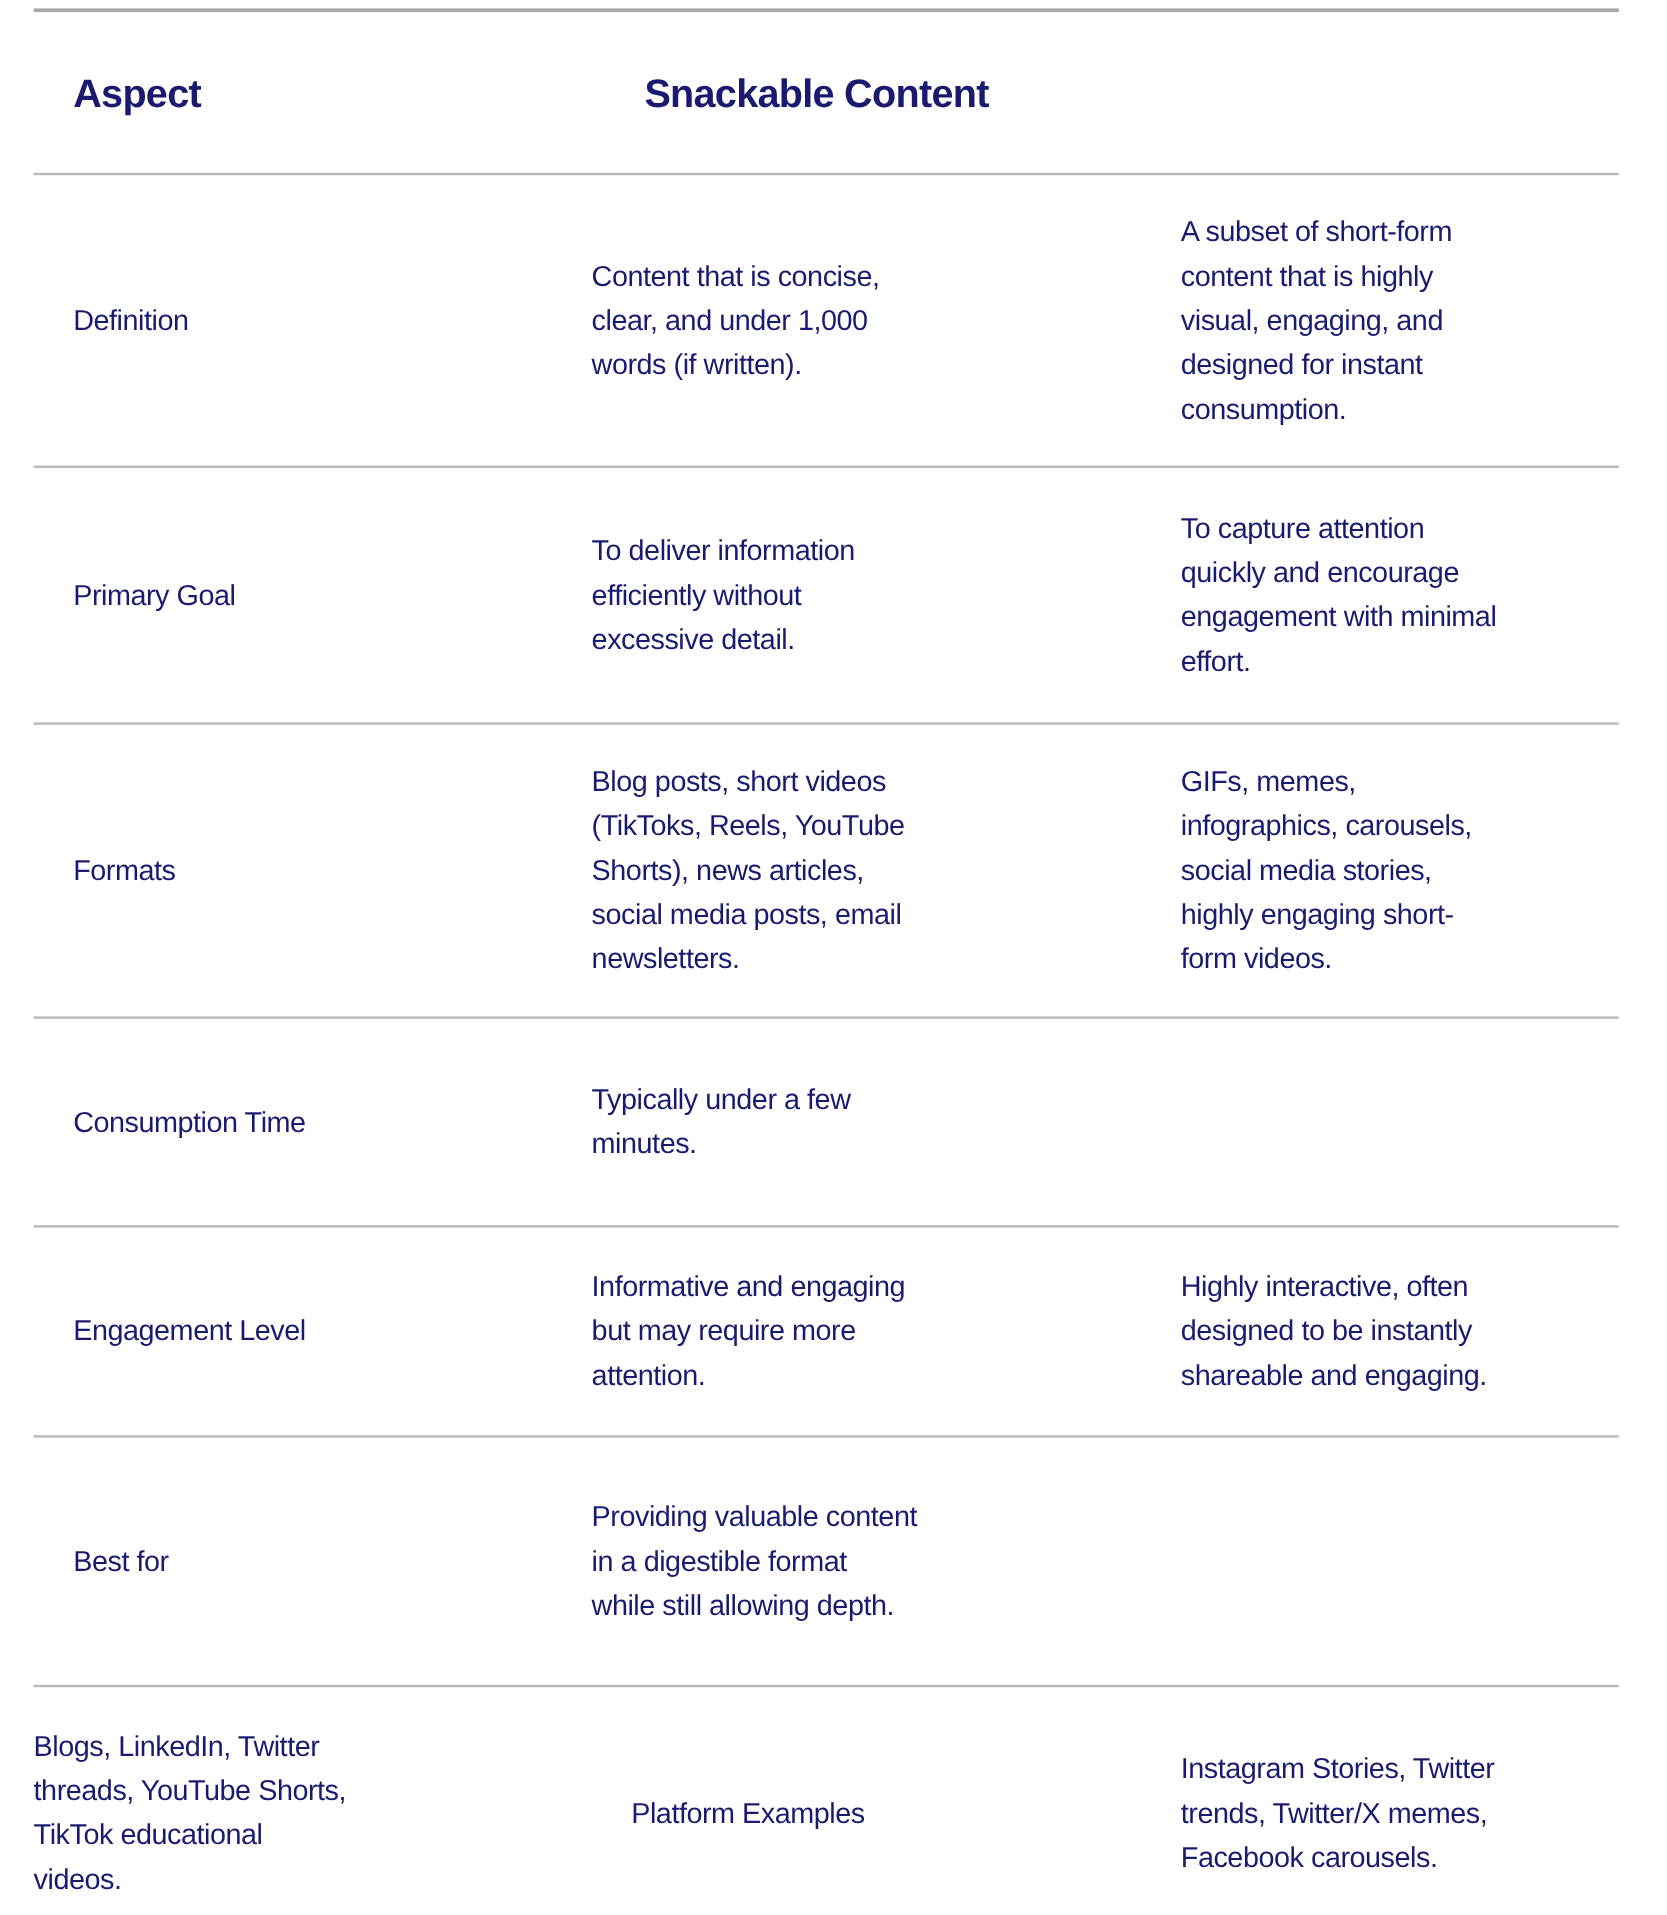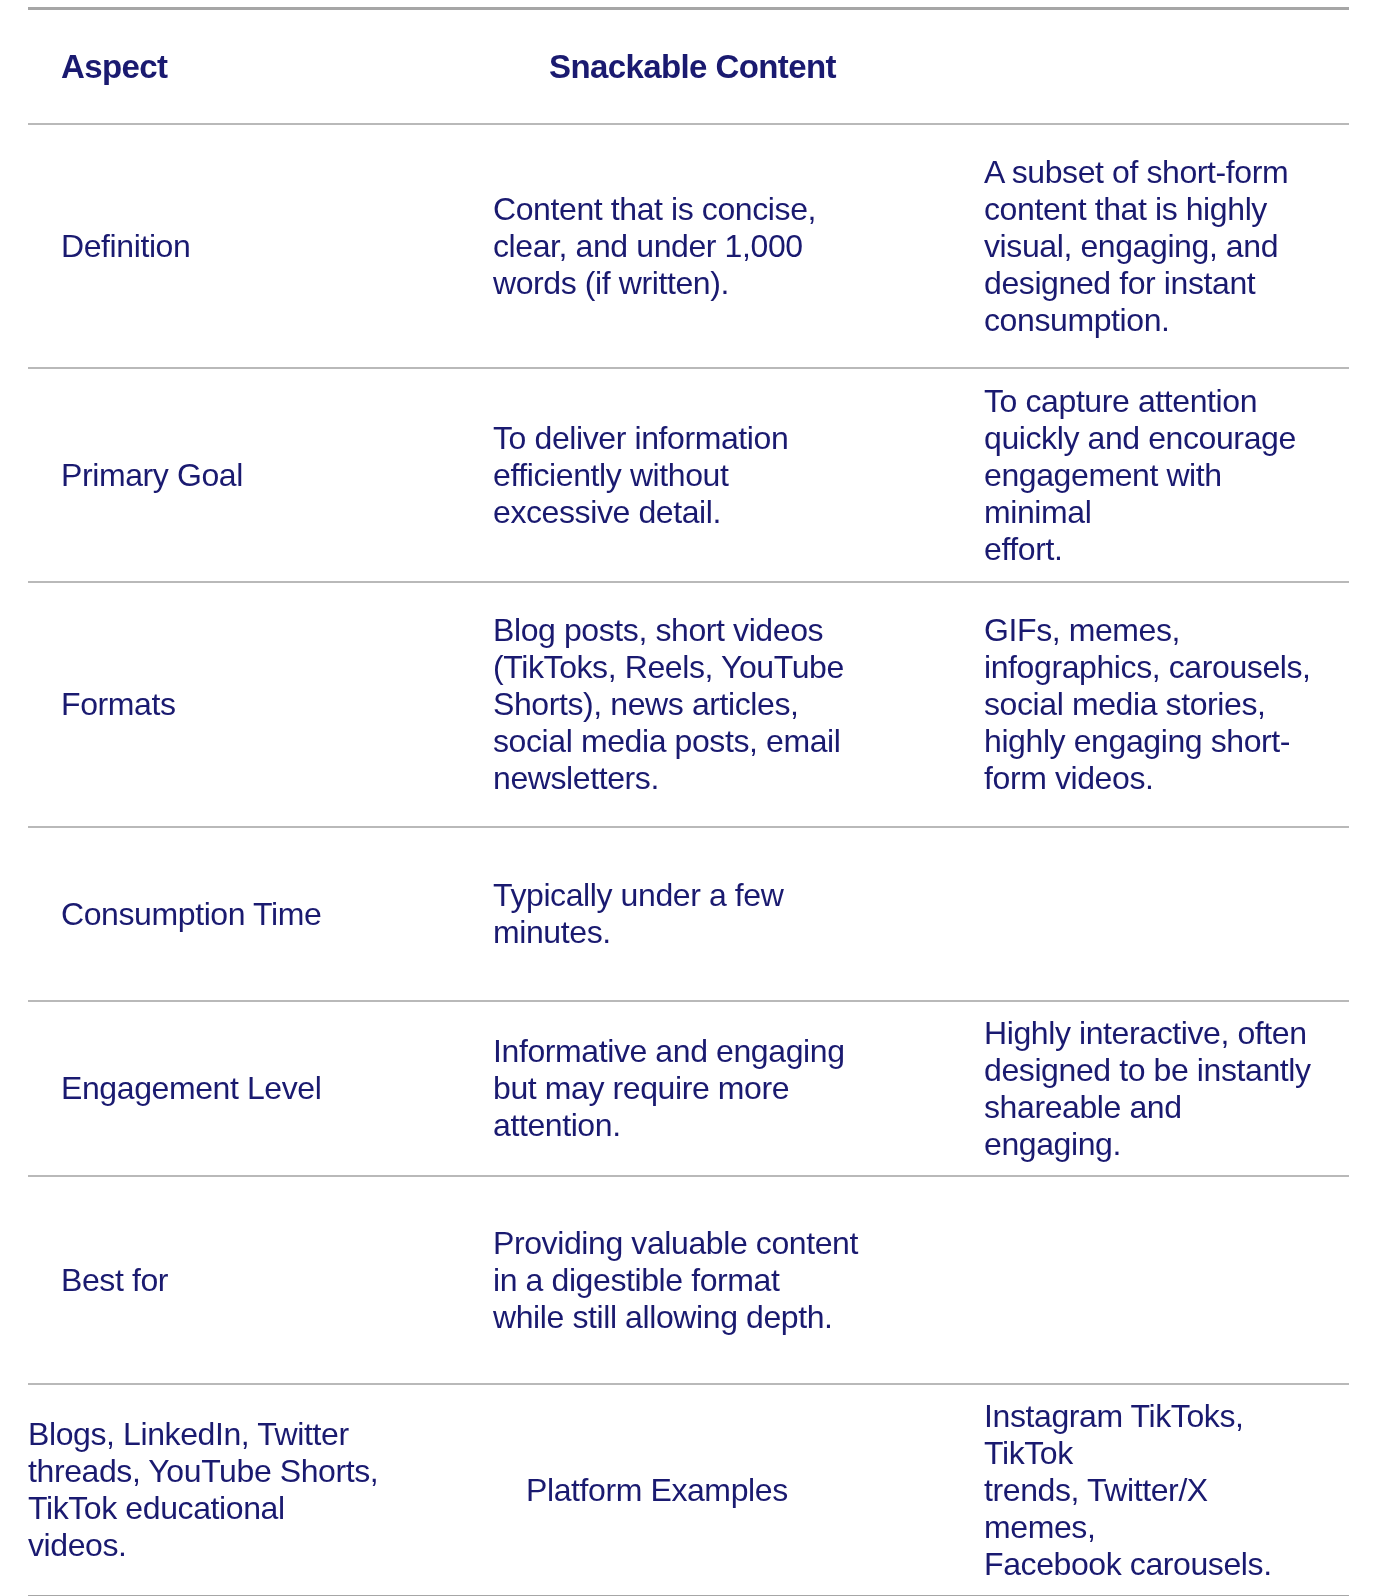--- a/index.html
+++ b/index.html
@@ -20,30 +20,30 @@
   }
   .trow {
     display: grid;
     grid-template-columns: 465px 447px 409px;
     border-bottom: 2px solid #b9b9b9;
     box-sizing: border-box;
     align-items: center;
   }
   .trow:last-child { border-bottom: none; }
   .cell {
-    font-size: 32px;
+    font-size: 24px;
     line-height: 37px;
     letter-spacing: -0.4px;
     white-space: pre-line;
     box-sizing: border-box;
   }
   .col-aspect { padding-left: 33px; }
   .col-short  { padding-right: 55px; }
   .col-snack  { padding-right: 30px; margin-left: 44px; }
-  .header-row { height: 115px; gap: 12px; }
+  .header-row { height: 136px; }
   .header-row .cell {
     font-weight: bold;
     font-size: 33px;
     letter-spacing: -0.6px;
   }
   .r-definition  { height: 244px; }
   .r-goal        { height: 214px; }
   .r-formats     { height: 245px; }
   .r-consumption { height: 174px; }
   .r-engagement  { height: 175px; }
@@ -119,18 +119,18 @@
 in a digestible format
 while still allowing depth.</div>
   </div>
 
   <div class="trow r-platform">
     <div class="cell col-short">Blogs, LinkedIn, Twitter
 threads, YouTube Shorts,
 TikTok educational
 videos.</div>
     <div class="cell col-aspect">Platform Examples</div>
-    <div class="cell col-snack">Instagram TikToks, TikTok
+    <div class="cell col-snack">Instagram Stories, Twitter
 trends, Twitter/X memes,
 Facebook carousels.</div>
   </div>
 
 </div>
 
 </body></html>

